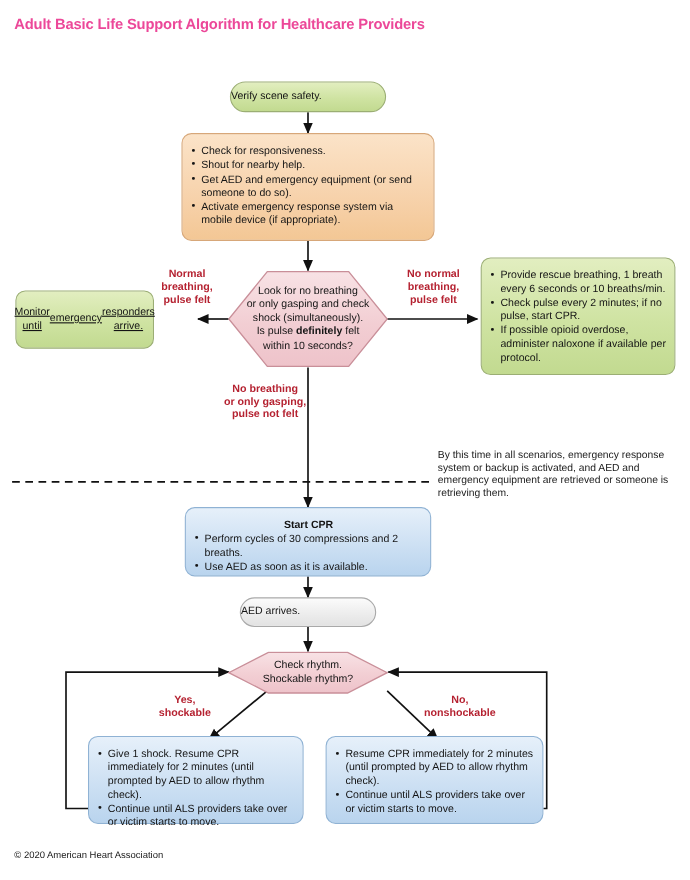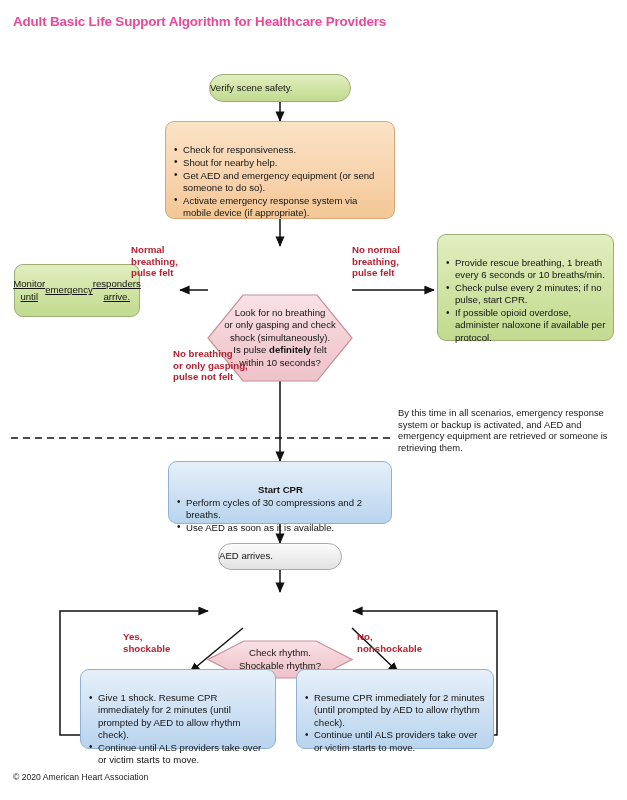--- a/index.html
+++ b/index.html
@@ -83,21 +83,20 @@
     border: 1px solid #8fb2d4;
   }
   .gray {
     background: linear-gradient(180deg, #fbfbfb 0%, #ededed 55%, #e2e2e2 100%);
     border: 1px solid #a9a9a9;
   }
 
   
   .hex-wrap {
     position: absolute;
-    margin-top: 48px;
   }
   .hex-wrap svg {
     position: absolute;
     left: 0; top: 0;
   }
   .hex-text {
     position: absolute;
     left: 0; top: 0;
     width: 100%;
     height: 100%;
@@ -125,36 +124,36 @@
   }
   ul.bul li:before {
     content: "\2022";
     position: absolute;
     left: 0;
     top: -0.5px;
     font-size: 10px;
     line-height: 12.3px;
   }
   .boxpad {
-    padding: 22px 7px 6px 8px;
+    padding: 10px 7px 6px 8px;
   }
   .cpr-head {
     text-align: center;
     font-weight: bold;
     margin-bottom: 0.5px;
   }
 
   
   .rlabel {
     position: absolute;
     font-size: 9.7px;
     line-height: 11.6px;
     font-weight: bold;
     color: #b52231;
-    text-align: left;
+    text-align: center;
   }
 
   
   #sidenote {
     position: absolute;
     left: 398px;
     top: 407px;
     width: 222px;
     font-size: 9.4px;
     line-height: 11.7px;

